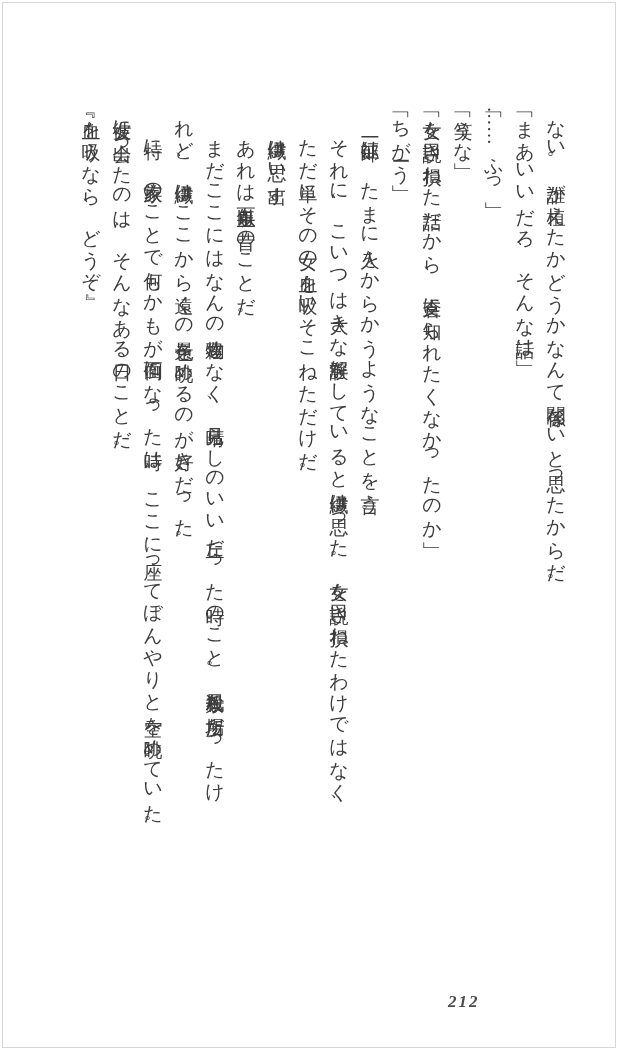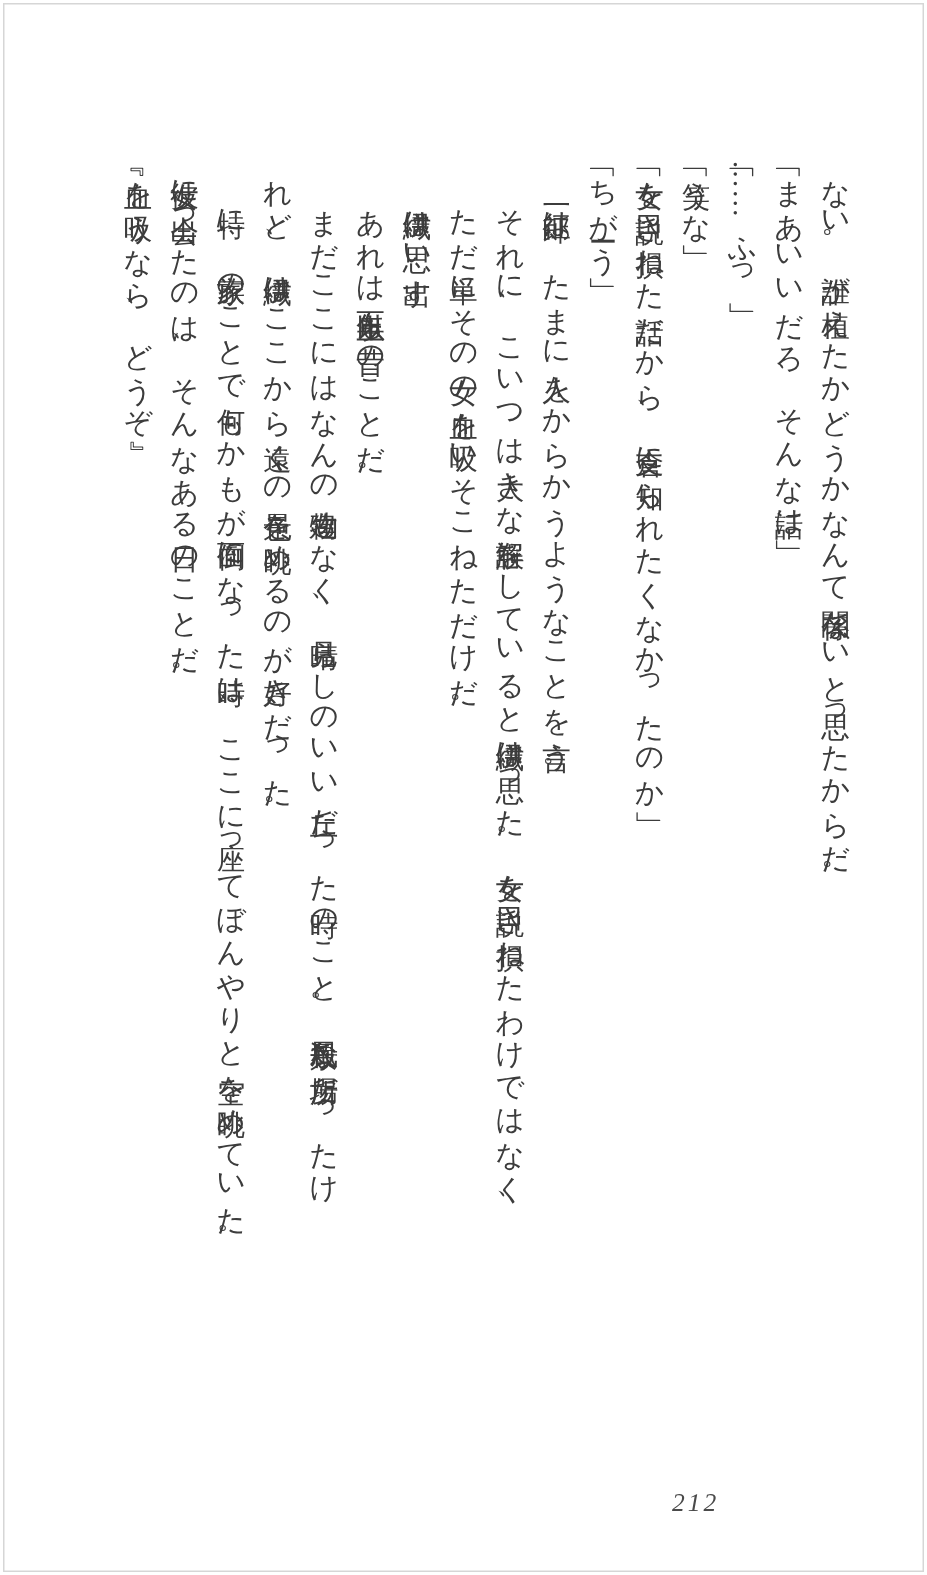--- a/index.html
+++ b/index.html
@@ -44,20 +44,21 @@
     text-indent: 19.5px;        
   }
   .page-number {
     position: absolute;
     left: 448px;
     top: 992px;
     font-size: 17px;
     font-style: italic;
     letter-spacing: 2px;
     color: var(--folio, #4a4a4a);
+    font-weight: bold;
   }
 </style>
 </head>
 <body>
 
 <div class="page">
   <div class="page-frame"></div>
 
   <div class="text-columns">
       <p>ない。誰が植えたかどうかなんて関係ないと思ったからだ。</p>

